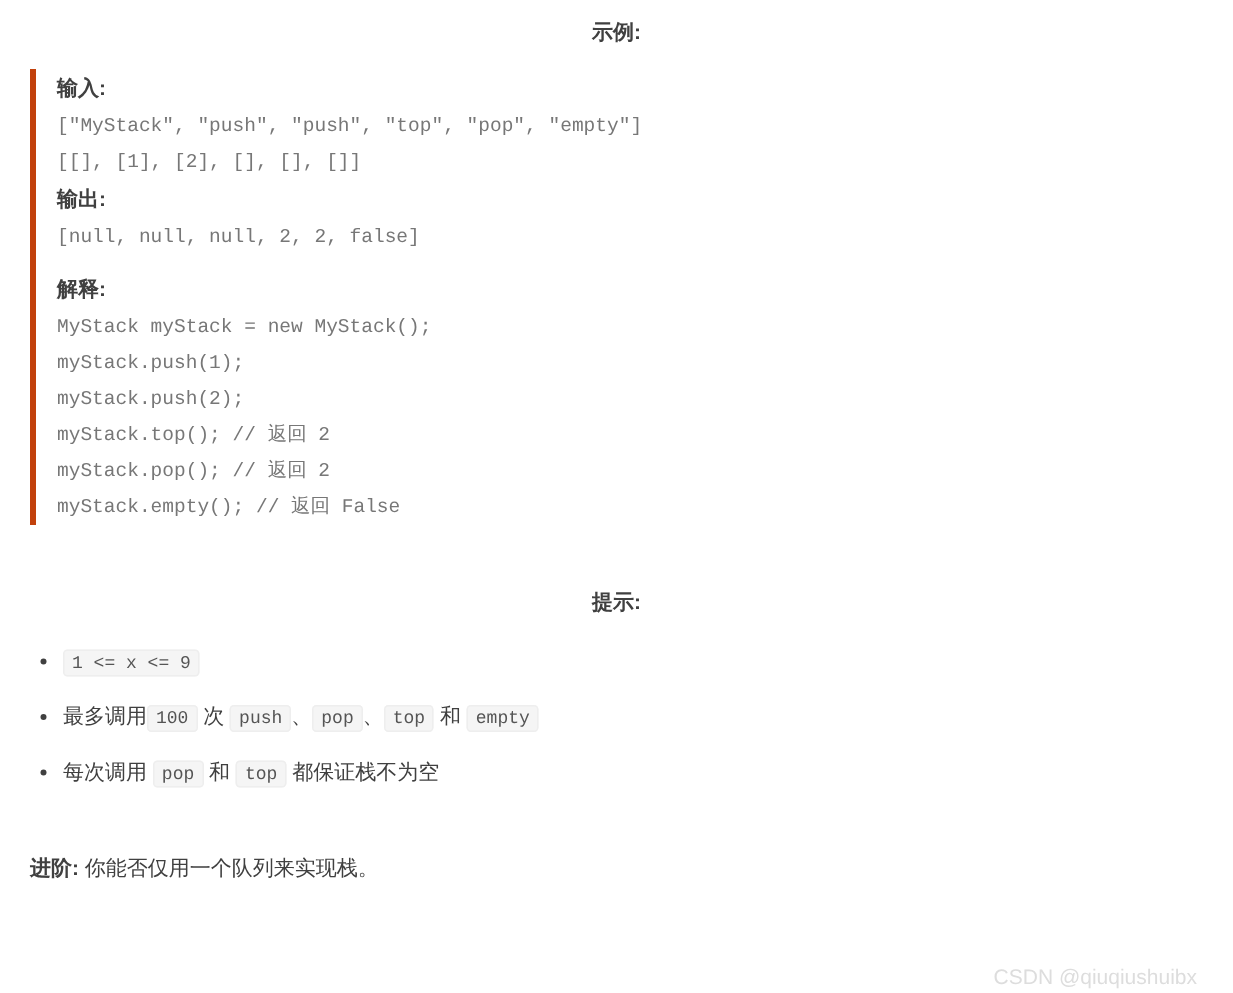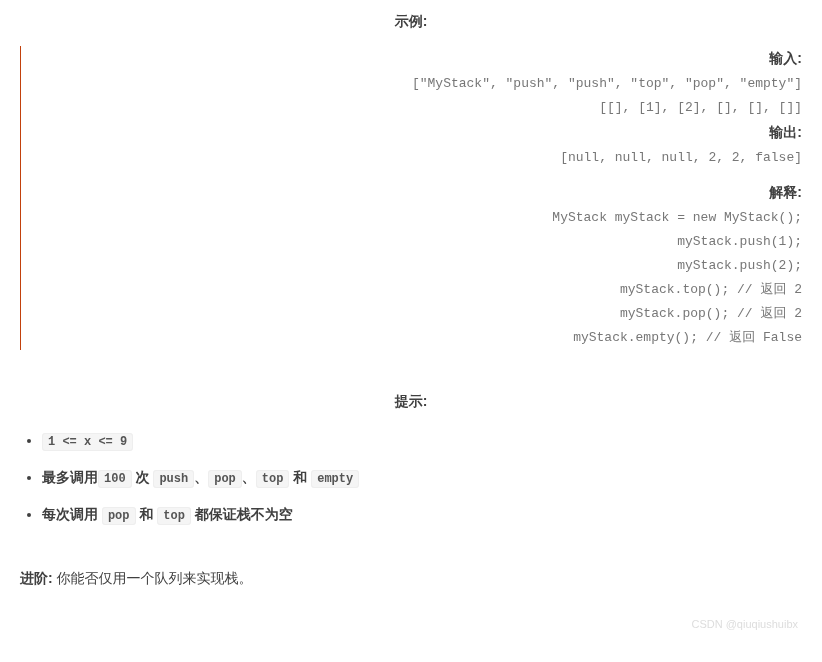--- a/index.html
+++ b/index.html
@@ -14,44 +14,42 @@
     background: #fff;
   }
   .section-title {
     font-weight: 700;
     color: #404040;
     margin: 10px 0 14px 0;
     font-size: 14px;
     text-align: center;
   }
   .example-block {
-    border-left: 1px solid #c2410c;
-    padding-left: 28px;
+    border-left: 4px solid #c2410c;
+    padding-left: 14px;
     margin-bottom: 40px;
     font-family: "SFMono-Regular", Consolas, "Liberation Mono", Menlo, monospace;
     font-size: 13px;
     color: #777;
     line-height: 1.85;
-    text-align: right;
   }
   .example-block .label {
     font-weight: 700;
     color: #404040;
     font-family: -apple-system, BlinkMacSystemFont, "Segoe UI", "PingFang SC", "Microsoft YaHei", sans-serif;
     font-size: 14px;
   }
   .example-block .code-line {
     white-space: pre;
   }
   .gap { height: 10px; }
   ul.hints {
     list-style: disc;
     padding-left: 22px;
     margin: 16px 0 40px 0;
-    font-weight: bold;
   }
   ul.hints li {
     margin-bottom: 14px;
     color: #404040;
   }
   .inline-code {
     font-family: "SFMono-Regular", Consolas, "Liberation Mono", Menlo, monospace;
     background: #f5f5f5;
     border: 1px solid #eee;
     border-radius: 3px;
@@ -61,23 +59,23 @@
   }
   .advanced-line {
     margin-top: 41px;
   }
   .advanced-line .bold {
     font-weight: 700;
   }
   .watermark {
     position: absolute;
     right: 24px;
-    top: 616px;
+    top: 640px;
     color: #ddd;
-    font-size: 11px;
+    font-size: 14px;
   }
 </style>
 </head>
 <body>
 
 <div class="section-title">示例:</div>
 
 <div class="example-block">
   <div class="label">输入:</div>
   <div class="code-line">["MyStack", "push", "push", "top", "pop", "empty"]</div>

